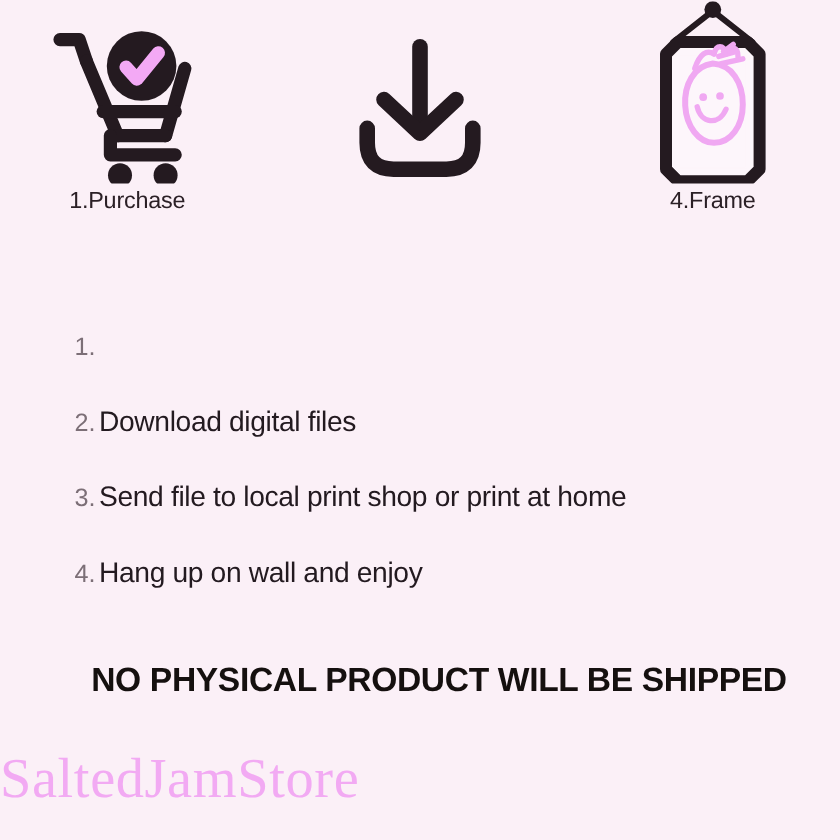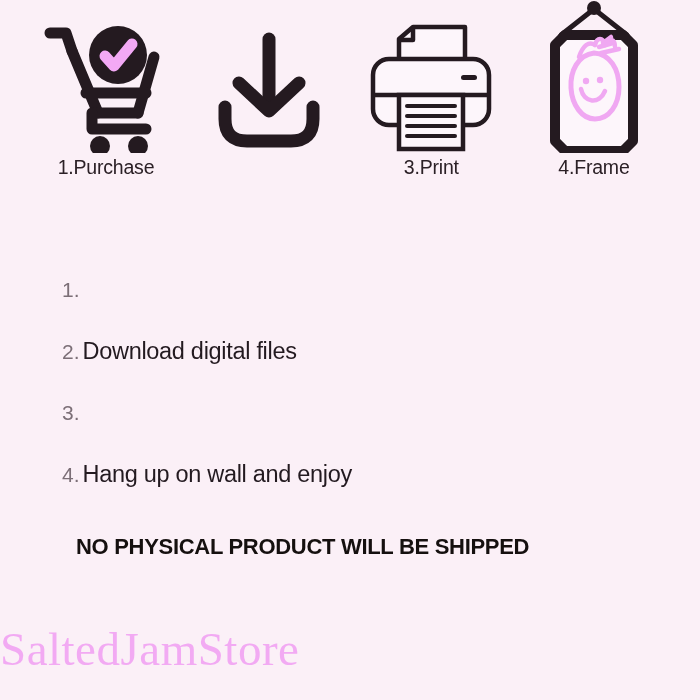--- a/index.html
+++ b/index.html
@@ -72,23 +72,23 @@
     margin-right: 3px;
   }
   .instr-text {
     font-size: 23.5px;
     color: #231a20;
     letter-spacing: -0.3px;
   }
 
   .disclaimer {
     position: absolute;
-    top: 534px;
+    top: 551px;
     left: 76px;
-    font-size: 22px;
+    font-size: 28px;
     font-weight: bold;
     color: #15100f;
     letter-spacing: -0.3px;
     white-space: nowrap;
   }
 
   .brand {
     position: absolute;
     top: 622px;
     left: 0;
@@ -132,42 +132,20 @@
         <svg width="112" height="128" viewBox="0 0 112 128">
           <g fill="none" stroke="#241a20" stroke-width="13" stroke-linecap="round" stroke-linejoin="round">
             <path d="M56 14 L56 84"></path>
             <path d="M26 58 L56 86 L86 58"></path>
             <path d="M12 82 L12 94 Q12 116 34 116 L78 116 Q100 116 100 94 L100 82"></path>
           </g>
         </svg>
       </div>
     </div>
 
-    <div class="step">
-      <div class="step-art">
-        <svg width="124" height="130" viewBox="0 0 124 130">
-
-          <path d="M30 36 L30 16 L44 4 L96 4 L96 36" fill="#fdf6fb" stroke="#241a20" stroke-width="4.5" stroke-linejoin="round"></path>
-          <path d="M44 4 L44 17 L30 17" fill="none" stroke="#241a20" stroke-width="4.5" stroke-linejoin="round"></path>
-
-          <rect x="4" y="36" width="116" height="66" rx="16" fill="#fdf6fb" stroke="#241a20" stroke-width="4.5"></rect>
-          <line x1="4" y1="72" x2="120" y2="72" stroke="#241a20" stroke-width="4.5"></line>
-          <rect x="92" y="52" width="16" height="5" rx="2.5" fill="#241a20"></rect>
-
-          <rect x="30" y="72" width="64" height="54" fill="#fdf6fb" stroke="#241a20" stroke-width="4.5"></rect>
-          <g stroke="#241a20" stroke-width="4" stroke-linecap="round">
-            <line x1="38" y1="83" x2="86" y2="83"></line>
-            <line x1="38" y1="93" x2="86" y2="93"></line>
-            <line x1="38" y1="103" x2="86" y2="103"></line>
-            <line x1="38" y1="113" x2="86" y2="113"></line>
-          </g>
-        </svg>
-      </div>
-      <div class="step-caption">3.Print</div>
-    </div>
 
     <div class="step">
       <div class="step-art">
         <svg width="106" height="152" viewBox="0 0 106 152">
 
           <path d="M20 34 L53 8 L86 34" fill="none" stroke="#241a20" stroke-width="5" stroke-linecap="round" stroke-linejoin="round"></path>
           <circle cx="53" cy="7" r="7" fill="#241a20"></circle>
 
           <path d="M14 44 L24 34 L82 34 L92 44 L92 140 L82 150 L24 150 L14 140 Z" fill="#fdf6fb" stroke="#241a20" stroke-width="10" stroke-linejoin="round"></path>
 
@@ -198,20 +176,21 @@
   <div class="instructions">
     <div class="instr-row">
       <span class="instr-num">1.</span>
     </div>
     <div class="instr-row">
       <span class="instr-num">2.</span>
       <span class="instr-text">Download digital files</span>
     </div>
     <div class="instr-row">
       <span class="instr-num">3.</span>
+      <span class="instr-text">Send file to local print shop or print at home</span>
     </div>
     <div class="instr-row">
       <span class="instr-num">4.</span>
       <span class="instr-text">Hang up on wall and enjoy</span>
     </div>
   </div>
 
   <div class="disclaimer">NO PHYSICAL PRODUCT WILL BE SHIPPED</div>
 
   <div class="brand">SaltedJamStore</div>

